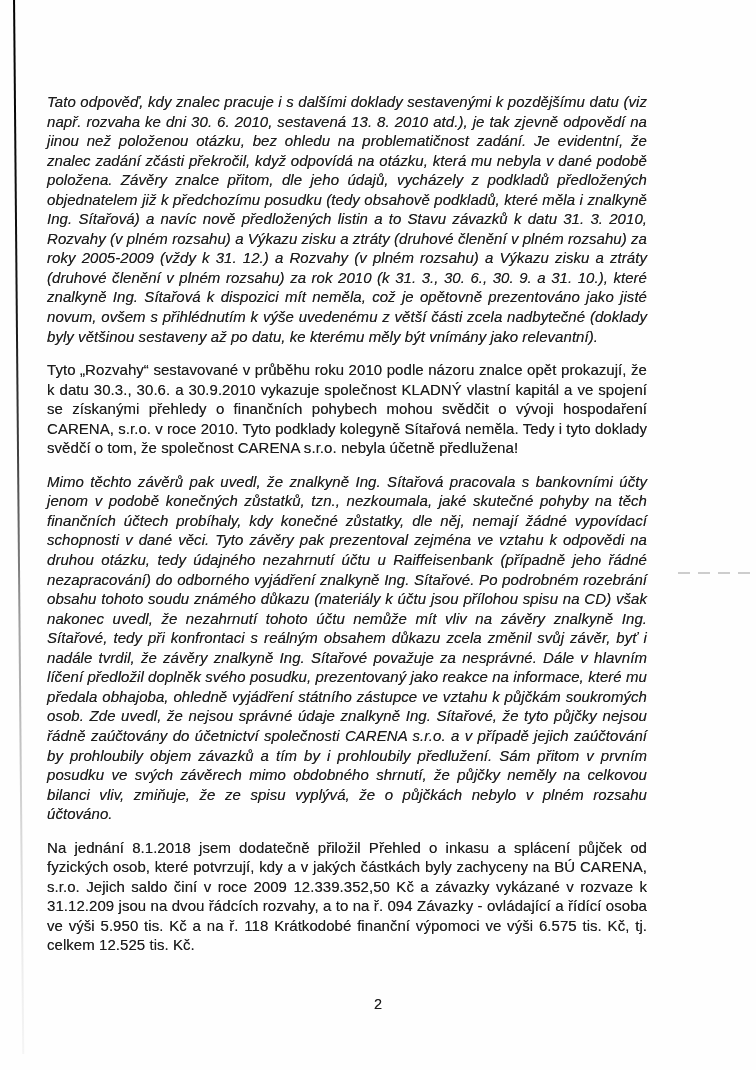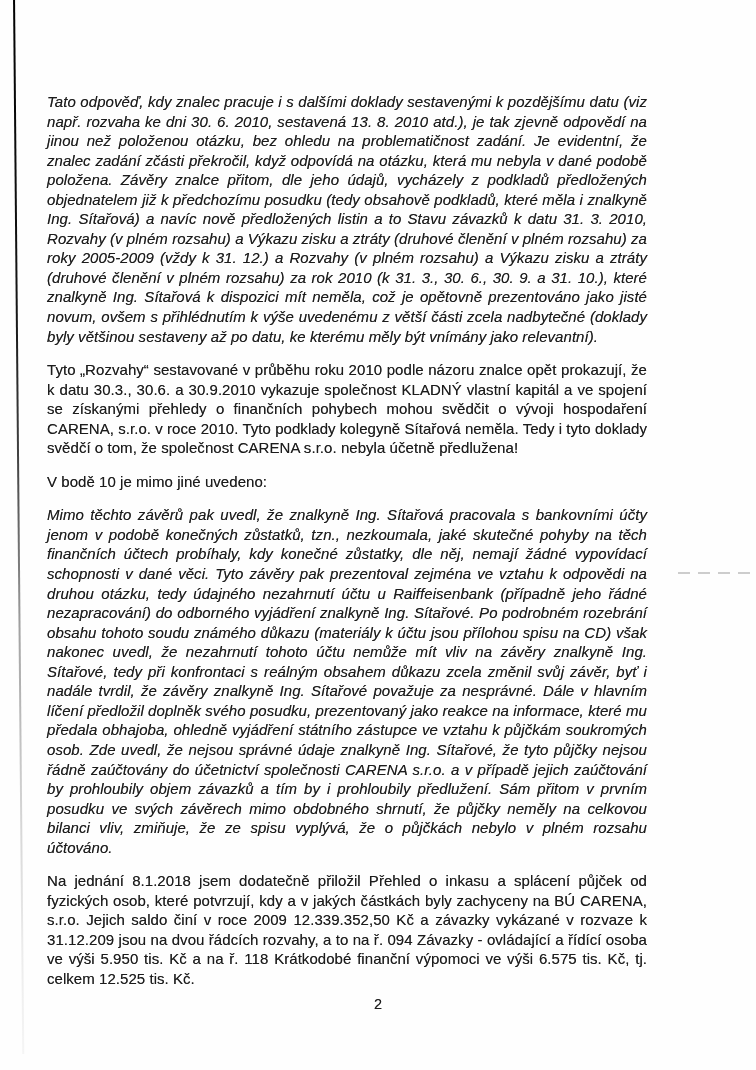--- a/index.html
+++ b/index.html
@@ -81,20 +81,19 @@
 <body>
 
 <div class="page">
 
   <div class="scan-line-left"></div>
   <div class="scan-smudge-right"></div>
 
   <div class="content">
     <p class="para italic">Tato odpověď, kdy znalec pracuje i s dalšími doklady sestavenými k pozdějšímu datu (viz např. rozvaha ke dni 30. 6. 2010, sestavená 13. 8. 2010 atd.), je tak zjevně odpovědí na jinou než položenou otázku, bez ohledu na problematičnost zadání. Je evidentní, že znalec zadání zčásti překročil, když odpovídá na otázku, která mu nebyla v dané podobě položena. Závěry znalce přitom, dle jeho údajů, vycházely z podkladů předložených objednatelem již k předchozímu posudku (tedy obsahově podkladů, které měla i znalkyně Ing. Sítařová) a navíc nově předložených listin a to Stavu závazků k datu 31. 3. 2010, Rozvahy (v plném rozsahu) a Výkazu zisku a ztráty (druhové členění v plném rozsahu) za roky 2005-2009 (vždy k 31. 12.) a Rozvahy (v plném rozsahu) a Výkazu zisku a ztráty (druhové členění v plném rozsahu) za rok 2010 (k 31. 3., 30. 6., 30. 9. a 31. 10.), které znalkyně Ing. Sítařová k dispozici mít neměla, což je opětovně prezentováno jako jisté novum, ovšem s přihlédnutím k výše uvedenému z větší části zcela nadbytečné (doklady byly většinou sestaveny až po datu, ke kterému měly být vnímány jako relevantní).</p>
     <p class="para">Tyto „Rozvahy“ sestavované v průběhu roku 2010 podle názoru znalce opět prokazují, že k datu 30.3., 30.6. a 30.9.2010 vykazuje společnost KLADNÝ vlastní kapitál a ve spojení se získanými přehledy o finančních pohybech mohou svědčit o vývoji hospodaření CARENA, s.r.o. v roce 2010. Tyto podklady kolegyně Sítařová neměla. Tedy i tyto doklady svědčí o tom, že společnost CARENA s.r.o. nebyla účetně předlužena!</p>
-    <p class="para">V bodě 10 je mimo jiné uvedeno:</p>
     <p class="para italic">Mimo těchto závěrů pak uvedl, že znalkyně Ing. Sítařová pracovala s bankovními účty jenom v podobě konečných zůstatků, tzn., nezkoumala, jaké skutečné pohyby na těch finančních účtech probíhaly, kdy konečné zůstatky, dle něj, nemají žádné vypovídací schopnosti v dané věci. Tyto závěry pak prezentoval zejména ve vztahu k odpovědi na druhou otázku, tedy údajného nezahrnutí účtu u Raiffeisenbank (případně jeho řádné nezapracování) do odborného vyjádření znalkyně Ing. Sítařové. Po podrobném rozebrání obsahu tohoto soudu známého důkazu (materiály k účtu jsou přílohou spisu na CD) však nakonec uvedl, že nezahrnutí tohoto účtu nemůže mít vliv na závěry znalkyně Ing. Sítařové, tedy při konfrontaci s reálným obsahem důkazu zcela změnil svůj závěr, byť i nadále tvrdil, že závěry znalkyně Ing. Sítařové považuje za nesprávné. Dále v hlavním líčení předložil doplněk svého posudku, prezentovaný jako reakce na informace, které mu předala obhajoba, ohledně vyjádření státního zástupce ve vztahu k půjčkám soukromých osob. Zde uvedl, že nejsou správné údaje znalkyně Ing. Sítařové, že tyto půjčky nejsou řádně zaúčtovány do účetnictví společnosti CARENA s.r.o. a v případě jejich zaúčtování by prohloubily objem závazků a tím by i prohloubily předlužení. Sám přitom v prvním posudku ve svých závěrech mimo obdobného shrnutí, že půjčky neměly na celkovou bilanci vliv, zmiňuje, že ze spisu vyplývá, že o půjčkách nebylo v plném rozsahu účtováno.</p>
     <p class="para">Na jednání 8.1.2018 jsem dodatečně přiložil Přehled o inkasu a splácení půjček od fyzických osob, které potvrzují, kdy a v jakých částkách byly zachyceny na BÚ CARENA, s.r.o. Jejich saldo činí v roce 2009 12.339.352,50 Kč a závazky vykázané v rozvaze k 31.12.209 jsou na dvou řádcích rozvahy, a to na ř. 094 Závazky - ovládající a řídící osoba ve výši 5.950 tis. Kč a na ř. 118 Krátkodobé finanční výpomoci ve výši 6.575 tis. Kč, tj. celkem 12.525 tis. Kč.</p>
   </div>
 
   <div class="page-number">2</div>
 
 </div>
 
 </body></html>

